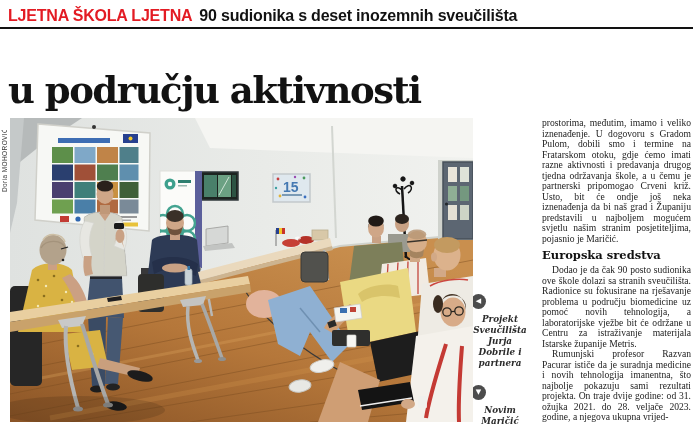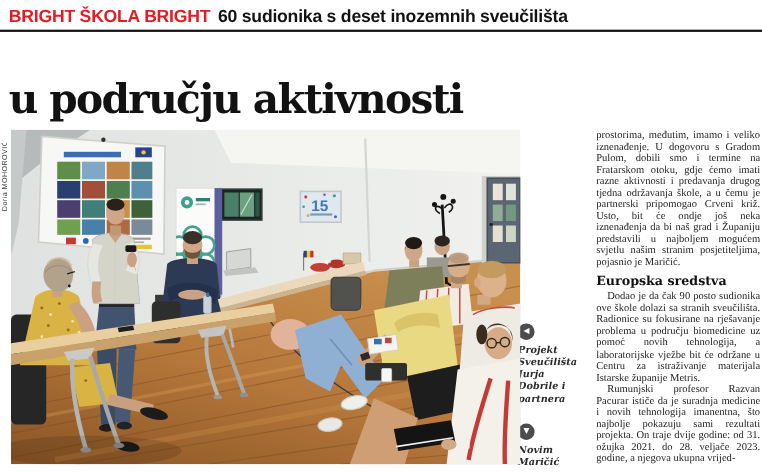--- a/index.html
+++ b/index.html
@@ -28,37 +28,37 @@
   }
   .captions{width:58px;flex:none;margin-left:8px;padding-top:176px;}
   .cap-item{margin-bottom:16px;}
   .cap-icon{
     display:flex;align-items:center;justify-content:center;
     width:15px;height:15px;border-radius:50%;background:#4c4c4c;color:#ffffff;
     font-size:7px;line-height:1;margin-bottom:5px;font-family:"DejaVu Sans",sans-serif;
   }
   .cap-text{
     font-family:"DejaVu Serif",serif;font-style:italic;font-weight:bold;
-    font-size:8.8px;line-height:11px;color:#2b2b2b;
+    font-size:8.8px;line-height:11px;color:#2b2b2b;text-align:center;
   }
   .article{width:149px;flex:none;margin-left:13px;height:304px;overflow:hidden;}
   .article p{
     margin:0;font-size:9.6px;line-height:10.5px;text-align:justify;color:#222222;
   }
   .article p.indent{text-indent:10px;}
   .article h2{
     margin:5px 0 3px 0;font-family:"DejaVu Serif",serif;
     font-size:11.5px;line-height:13px;font-weight:bold;color:#111111;
   }
 </style>
 </head>
 <body>
 
 <div class="kicker-row">
-  <span class="kicker-tag">BRIGHT ŠKOLA BRIGHT</span><span class="kicker-sub">60 sudionika s deset inozemnih sveučilišta</span>
+  <span class="kicker-tag">LJETNA ŠKOLA LJETNA</span><span class="kicker-sub">90 sudionika s deset inozemnih sveučilišta</span>
 </div>
 <div class="rule"></div>
 
 <h1 class="headline">
   <br>
   <span>u području aktivnosti</span>
 </h1>
 
 <div class="main">
 

